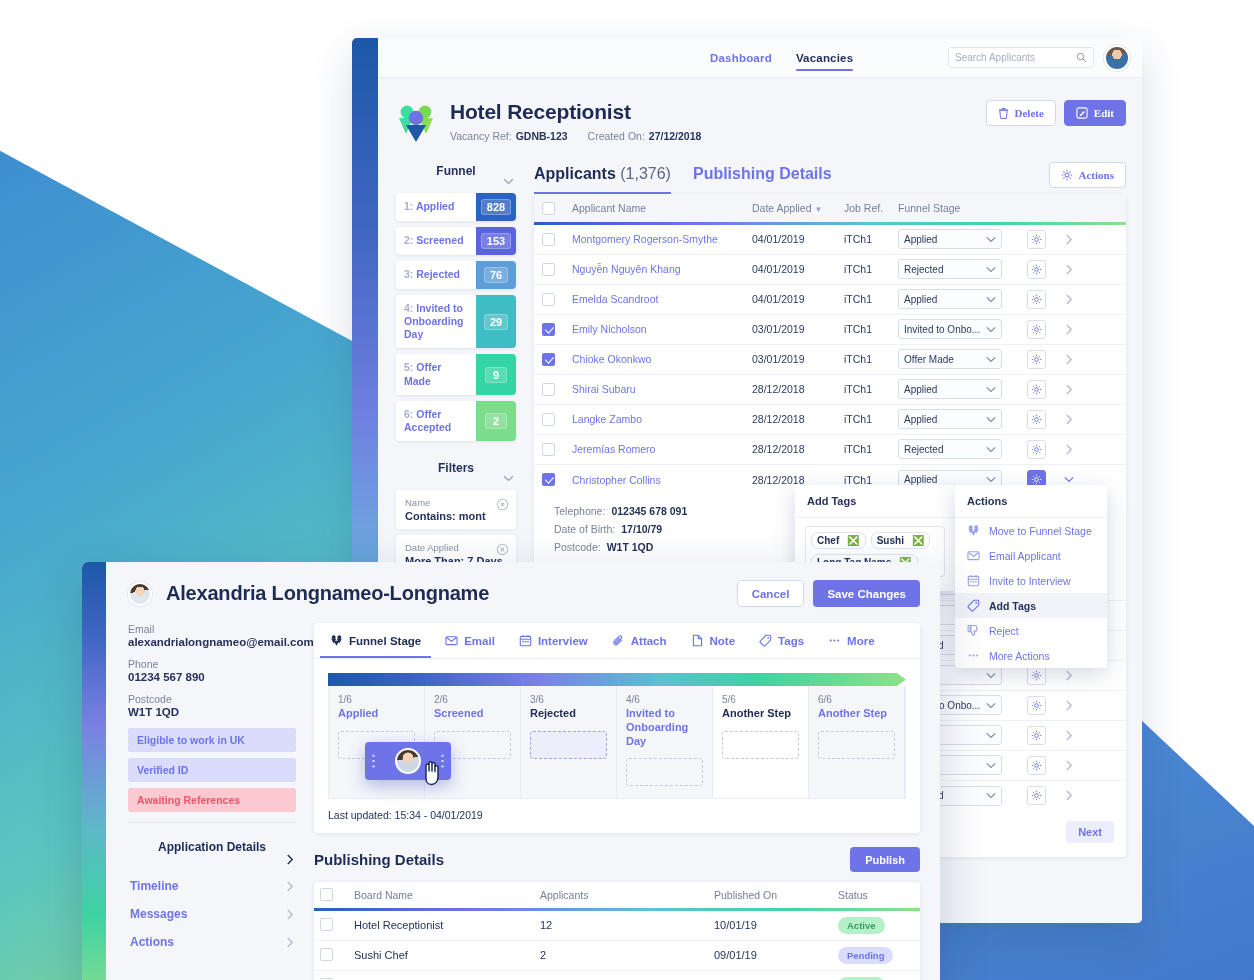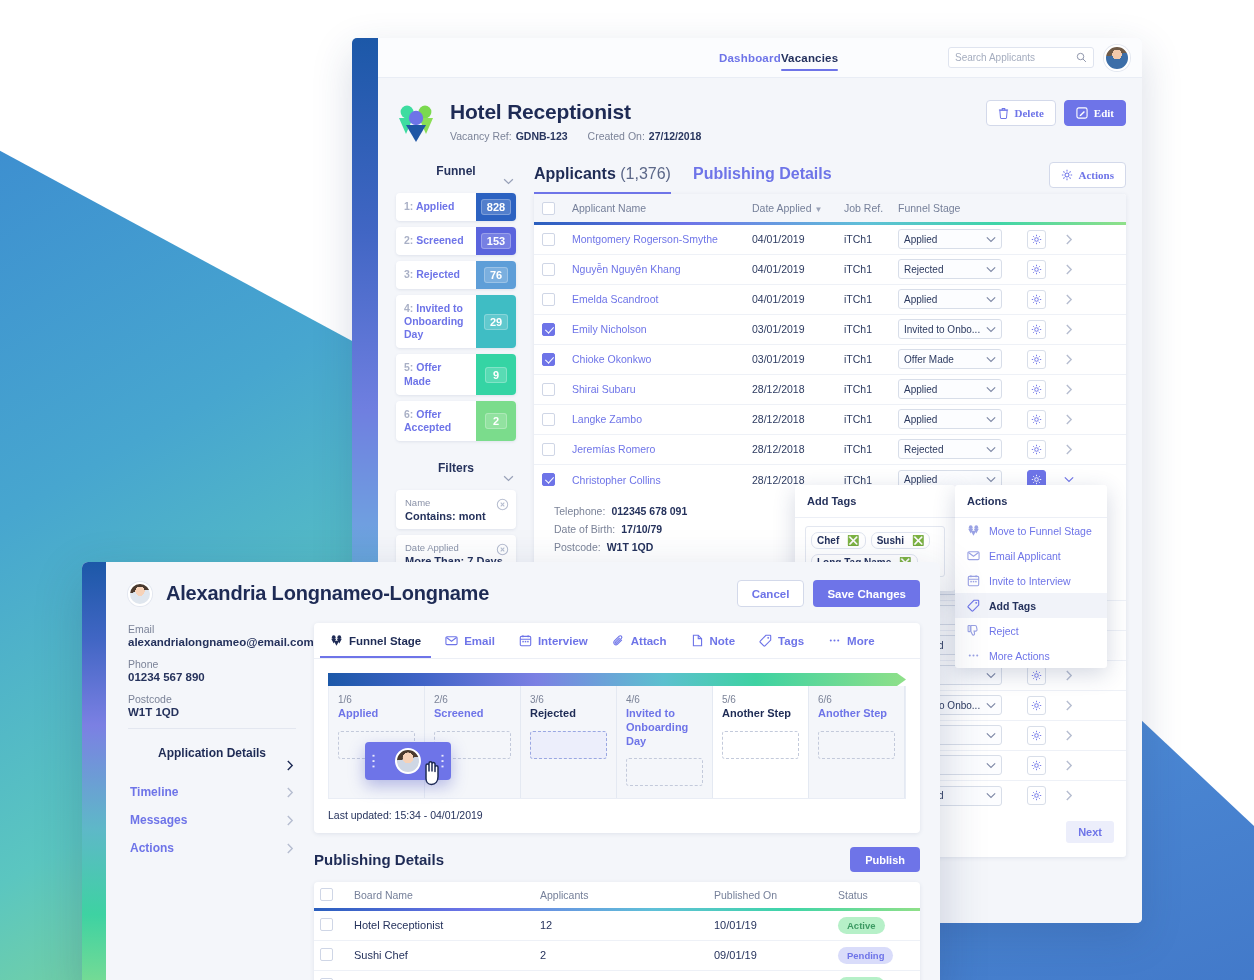--- a/index.html
+++ b/index.html
@@ -38,21 +38,21 @@
     position: absolute; left: 0; top: 0; width: 26px; height: 100%;
     background: linear-gradient(180deg, #1c58a8 0%, #4166c4 22%, #6f7fe0 42%, #6f9fe0 55%, #4cb6c6 72%, #35c9ad 86%, #3ad3a0 100%);
   }
   .app-inner { position: absolute; left: 26px; top: 0; right: 0; bottom: 0; background: #f4f6fa; }
 
   
   .topnav {
     height: 40px; background: #fbfcfe; border-bottom: 1px solid #e9edf5;
     display: flex; align-items: center; position: relative;
   }
-  .topnav-center { position: absolute; left: 341px; top: 0; height: 40px; display: flex; align-items: center; }
+  .topnav-center { position: absolute; left: 332px; top: 0; height: 40px; display: flex; align-items: center; gap: 24px; }
   .nav-link { font-size: 11.5px; font-weight: bold; color: #6e74e8; letter-spacing: .2px; cursor: pointer; line-height: 40px; }
   .nav-link.active { color: #24315e; position: relative; }
   .nav-link.active::after {
     content: ""; position: absolute; left: 0; right: 0; bottom: 7px; height: 2px; background: #6e74e8; border-radius: 2px;
   }
   .topnav-right { margin-left: auto; display: flex; align-items: center; gap: 10px; padding-right: 12px; }
   .search-box {
     width: 146px; height: 21px; border: 1px solid #dfe4ef; border-radius: 3px; background: #fff;
     display: flex; align-items: center; padding: 0 6px; gap: 4px;
   }
@@ -1130,20 +1130,25 @@
    </div>
             <div class="fld">
      <div class="k">Phone</div>
      <div class="v">01234 567 890</div>
    </div>
             <div class="fld">
      <div class="k">Postcode</div>
      <div class="v">W1T 1QD</div>
    </div>
           </div>
+        <div id="modal-pills">
+            <div class="pill blue">Eligible to work in UK</div>
+            <div class="pill blue">Verified ID</div>
+            <div class="pill red">Awaiting References</div>
+          </div>
         <div class="side-nav" id="modal-sidenav">
             <div class="side-nav-item active">
      <span>Application Details</span>
      <span class="chev">
                 <svg width="8" height="11" viewBox="0 0 8 12">
                   <path d="M1.6 1 6.4 6l-4.8 5" fill="none" stroke="#1e2b55" stroke-width="1.5"></path>
                 </svg>
               </span>
    </div>
             <div class="side-nav-item ">

